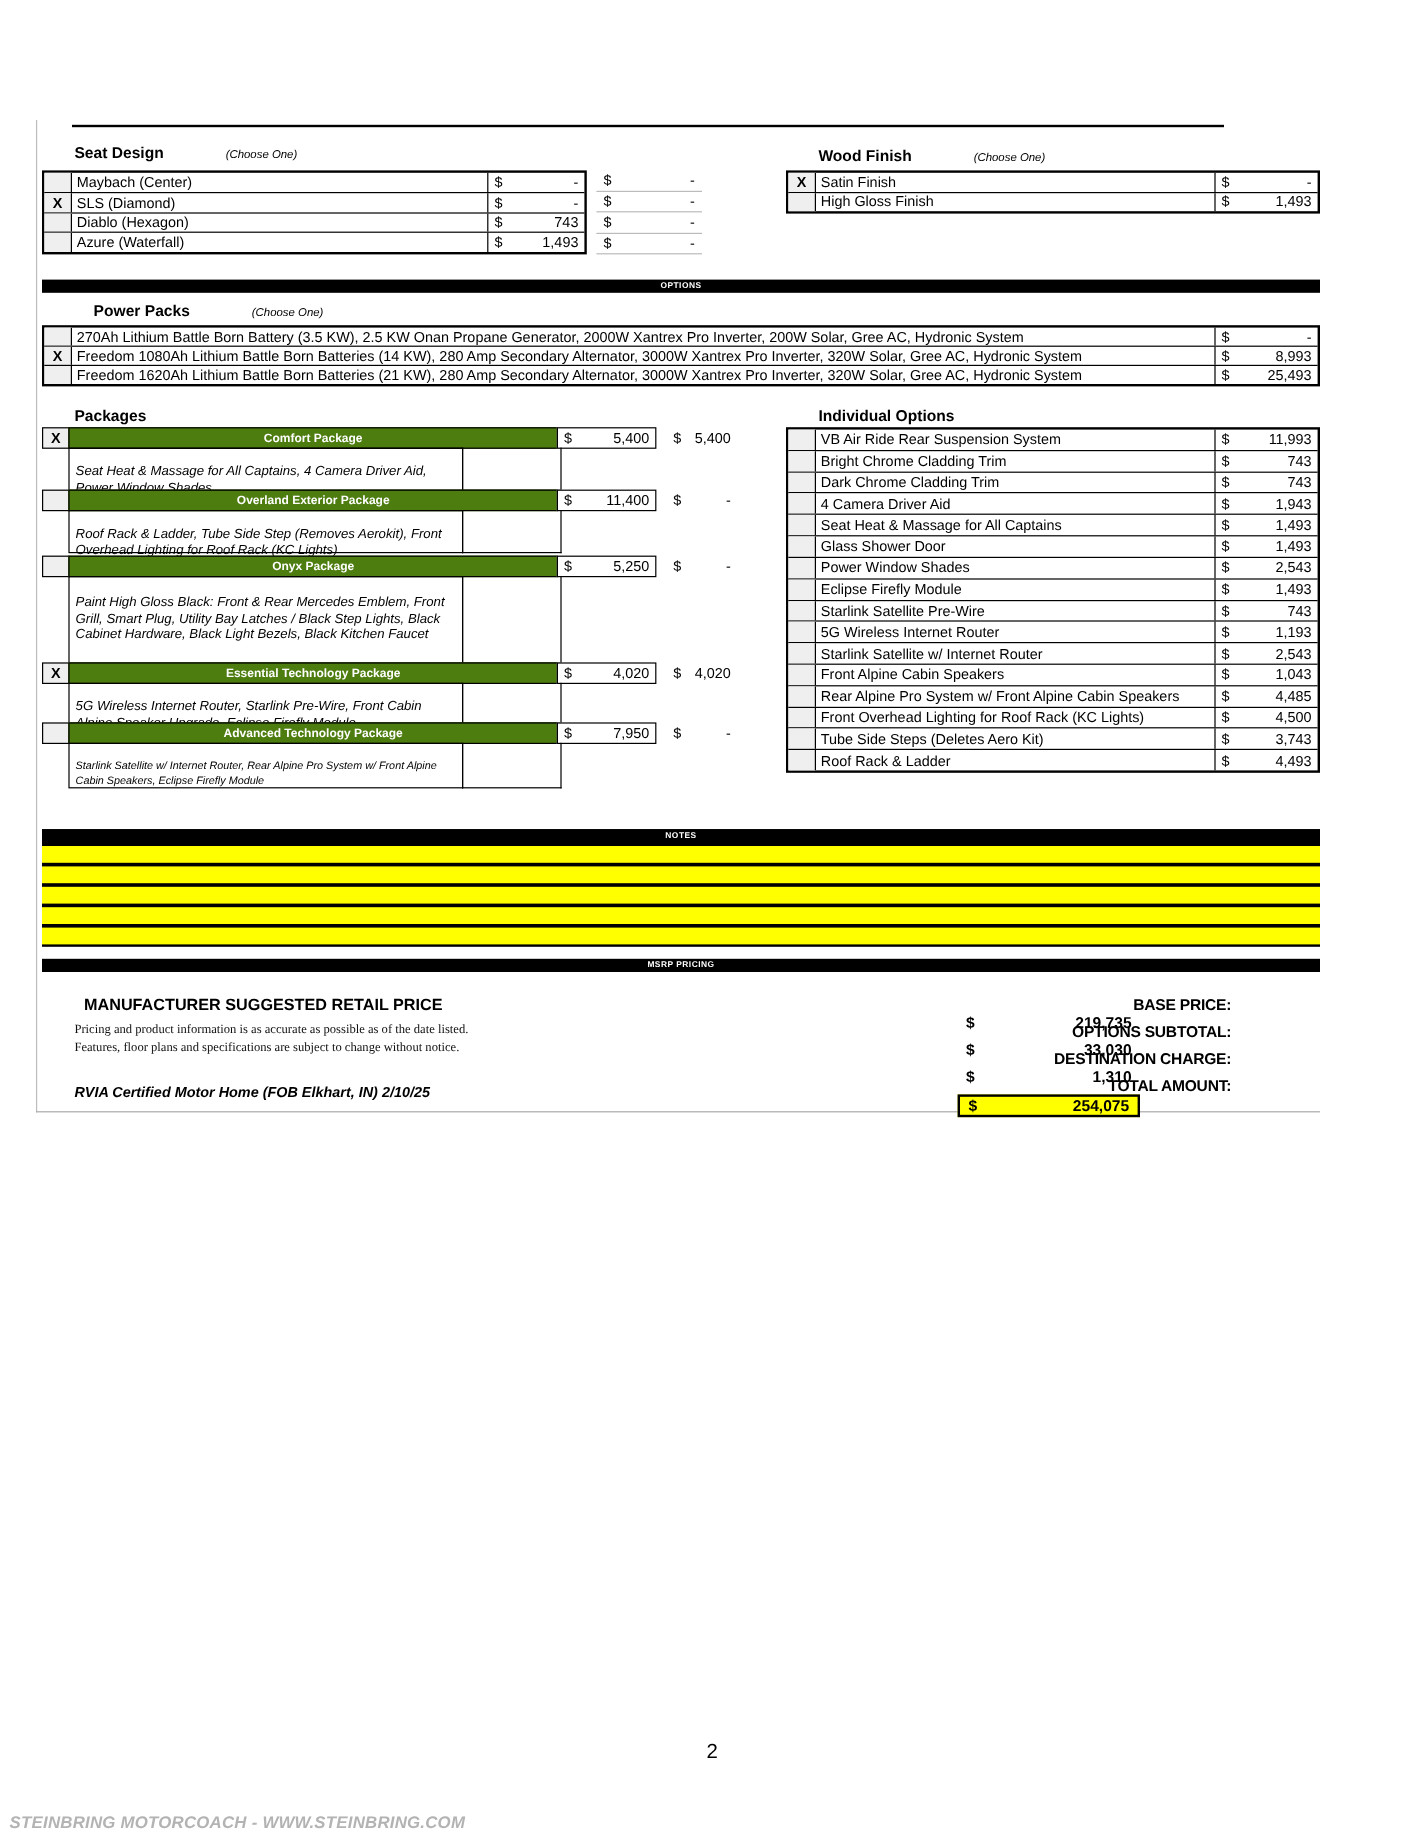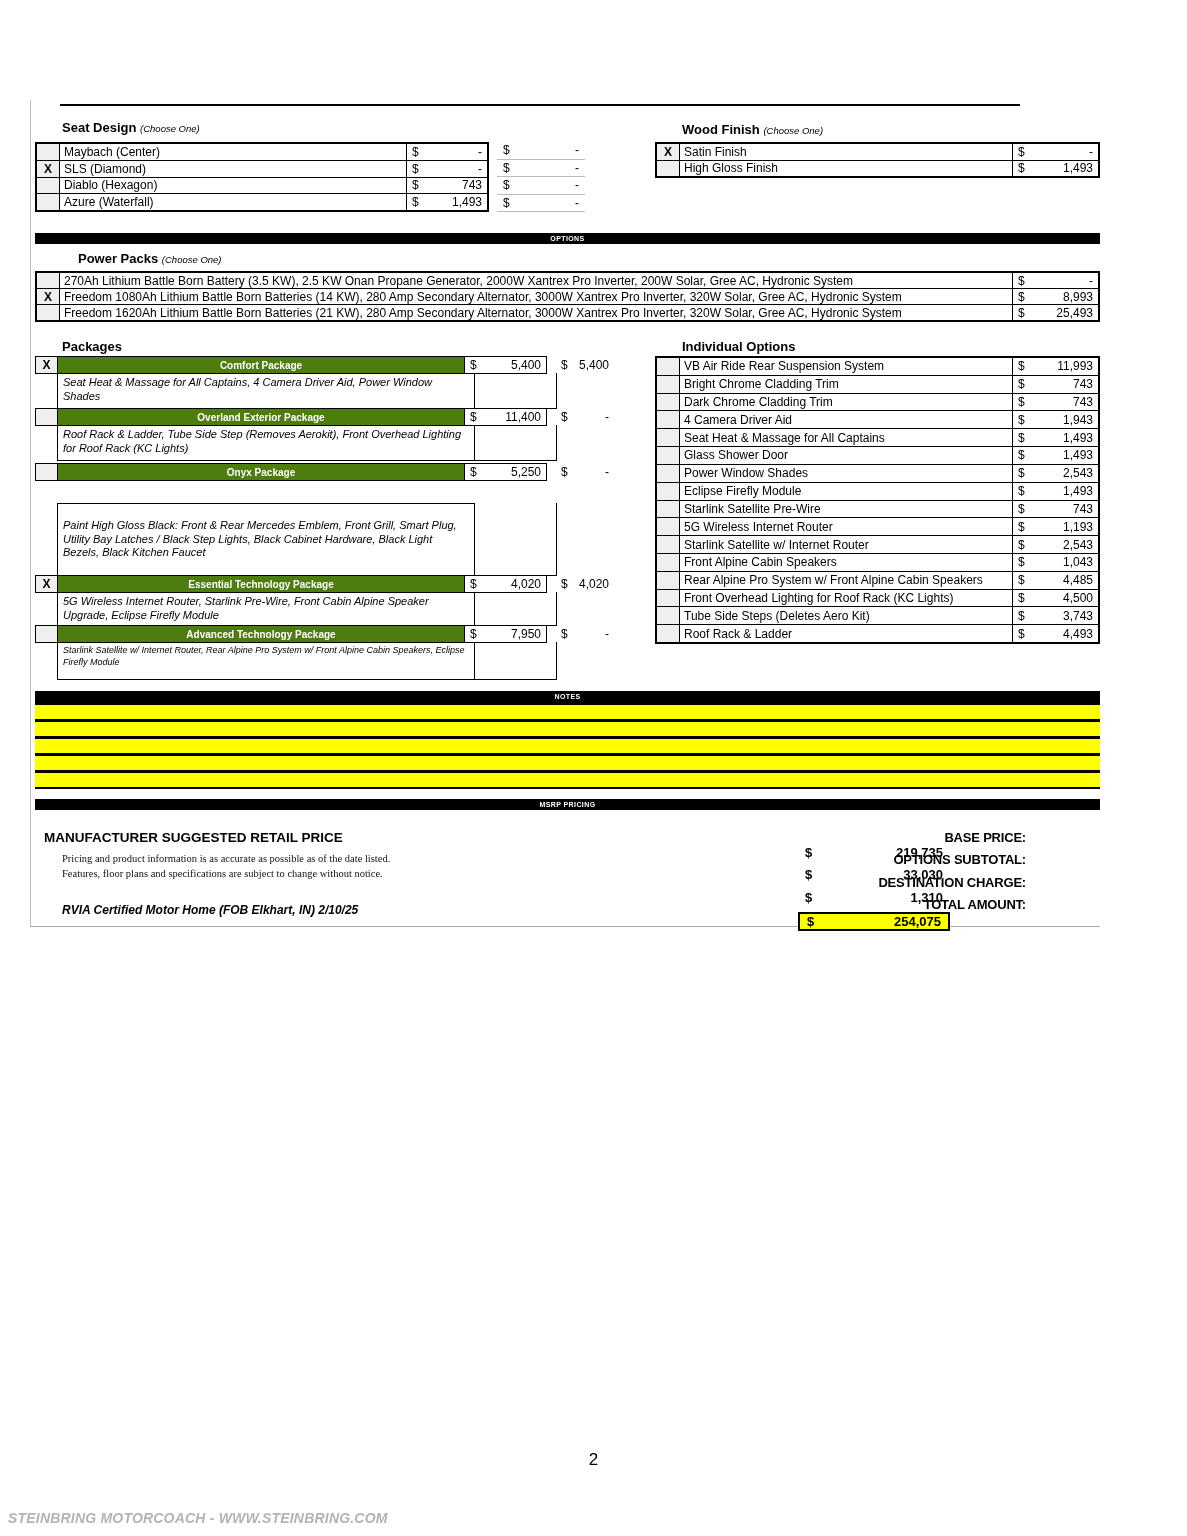--- a/index.html
+++ b/index.html
@@ -10,21 +10,21 @@
     overflow:hidden;
   }
   .abs { position:absolute; }
 
   
   .top-rule { left:60px; top:104px; width:960px; height:2px; background:#000; }
   .left-vline { left:30px; top:100px; width:1px; height:827px; background:#bdbdbd; }
   .bottom-hline { left:30px; top:926px; width:1070px; height:1px; background:#aaa; }
 
   .sec-title { font-size:13px; font-weight:bold; }
-  .choose { font-size:9.5px; font-weight:normal; font-style:italic; }
+  .choose { font-size:9.5px; font-weight:normal; font-style:italic;margin-left:48px; }
 
   
   .bar {
     background:#000; color:#fff; font-size:7px; font-weight:bold;
     letter-spacing:.4px; text-align:center; height:11px; line-height:11px;
   }
 
   
   .tbl { border:2px solid #000; display:flex; flex-direction:column; }
   .trow { display:flex; flex:1; align-items:stretch; }
@@ -54,22 +54,22 @@
     margin-left:-1px;
   }
   .pkg-price {
     width:83px; flex:none; border:1px solid #000; margin-left:-1px; background:#fff;
     font-size:12px; display:flex; align-items:center; justify-content:space-between; padding:0 5px;
   }
   .pkg-sel { width:88px; margin-left:8px; display:flex; align-items:center; justify-content:space-between; padding:0 6px; font-size:12px; }
   .pkg-descrow { display:flex; margin-top:-1px; }
   .pkg-spacer { width:22px; flex:none; }
   .pkg-desc {
-    width:418px; flex:none; border:1px solid #000; font-size:11px; font-style:italic;
-    padding:2px 5px; line-height:13.5px;
+    width:329px; flex:none; border:1px solid #000; font-size:11px; font-style:italic;
+    padding:13px 5px; line-height:13.5px;
   }
   .pkg-desc.center { display:flex; align-items:center; }
   .pkg-desc.small { font-size:9px; line-height:11.5px; }
   .pkg-pempty { width:83px; flex:none; border:1px solid #000; border-top:none; margin-left:-1px; }
 
   
   .notes-box { background:#000; padding:0 0 2px 0; }
   .note-row { height:14px; background:#ffff00; margin-top:3px; }
 
   
@@ -247,21 +247,21 @@
           <span>-</span>
         </div>
     </div>
     <div class="pkg-descrow">
       <div class="pkg-spacer"></div>
       <div class="pkg-desc" style="height:36px;">Roof Rack &amp; Ladder, Tube Side Step (Removes Aerokit), Front Overhead Lighting for Roof Rack (KC Lights)</div>
       <div class="pkg-pempty" style="height:36px;"></div>
     </div>
   </div>
 
-  <div class="pkg-item" style="margin-top:2px;gap:23px;">
+  <div class="pkg-item" style="margin-top:2px;">
     <div class="pkg-head">
       <div class="pkg-cbx"></div>
       <div class="pkg-name">Onyx Package</div>
       <div class="pkg-price">
           <span>$</span>
           <span>5,250</span>
         </div>
       <div class="pkg-sel">
           <span>$</span>
           <span>-</span>
@@ -451,21 +451,21 @@
   <div class="bar">NOTES</div>
   <div class="note-row"></div>
   <div class="note-row"></div>
   <div class="note-row"></div>
   <div class="note-row"></div>
   <div class="note-row"></div>
 </div>
 
 <div class="abs bar" style="left:35px; top:799px; width:1065px;">MSRP PRICING</div>
 
-<div class="abs msrp-title" style="left:44px; top:830px;">MANUFACTURER SUGGESTED RETAIL PRICE</div>
+<div class="abs msrp-title" style="left:70px; top:830px;">MANUFACTURER SUGGESTED RETAIL PRICE</div>
 <div class="abs disclaimer" style="left:62px; top:852px;">Pricing and product information is as accurate as possible as of the date listed. Features,  floor plans and specifications are subject to change without notice.</div>
 <div class="abs rvia" style="left:62px; top:903px;">RVIA Certified Motor Home (FOB Elkhart, IN) 2/10/25</div>
 
 <div class="abs msrp-rows" style="left:640px; top:830px; width:464px;">
   <div class="msrp-row">
     <div class="msrp-lbl">BASE PRICE:</div>
     <div class="msrp-val">
         <span>$</span>
         <span>219,735</span>
       </div>

